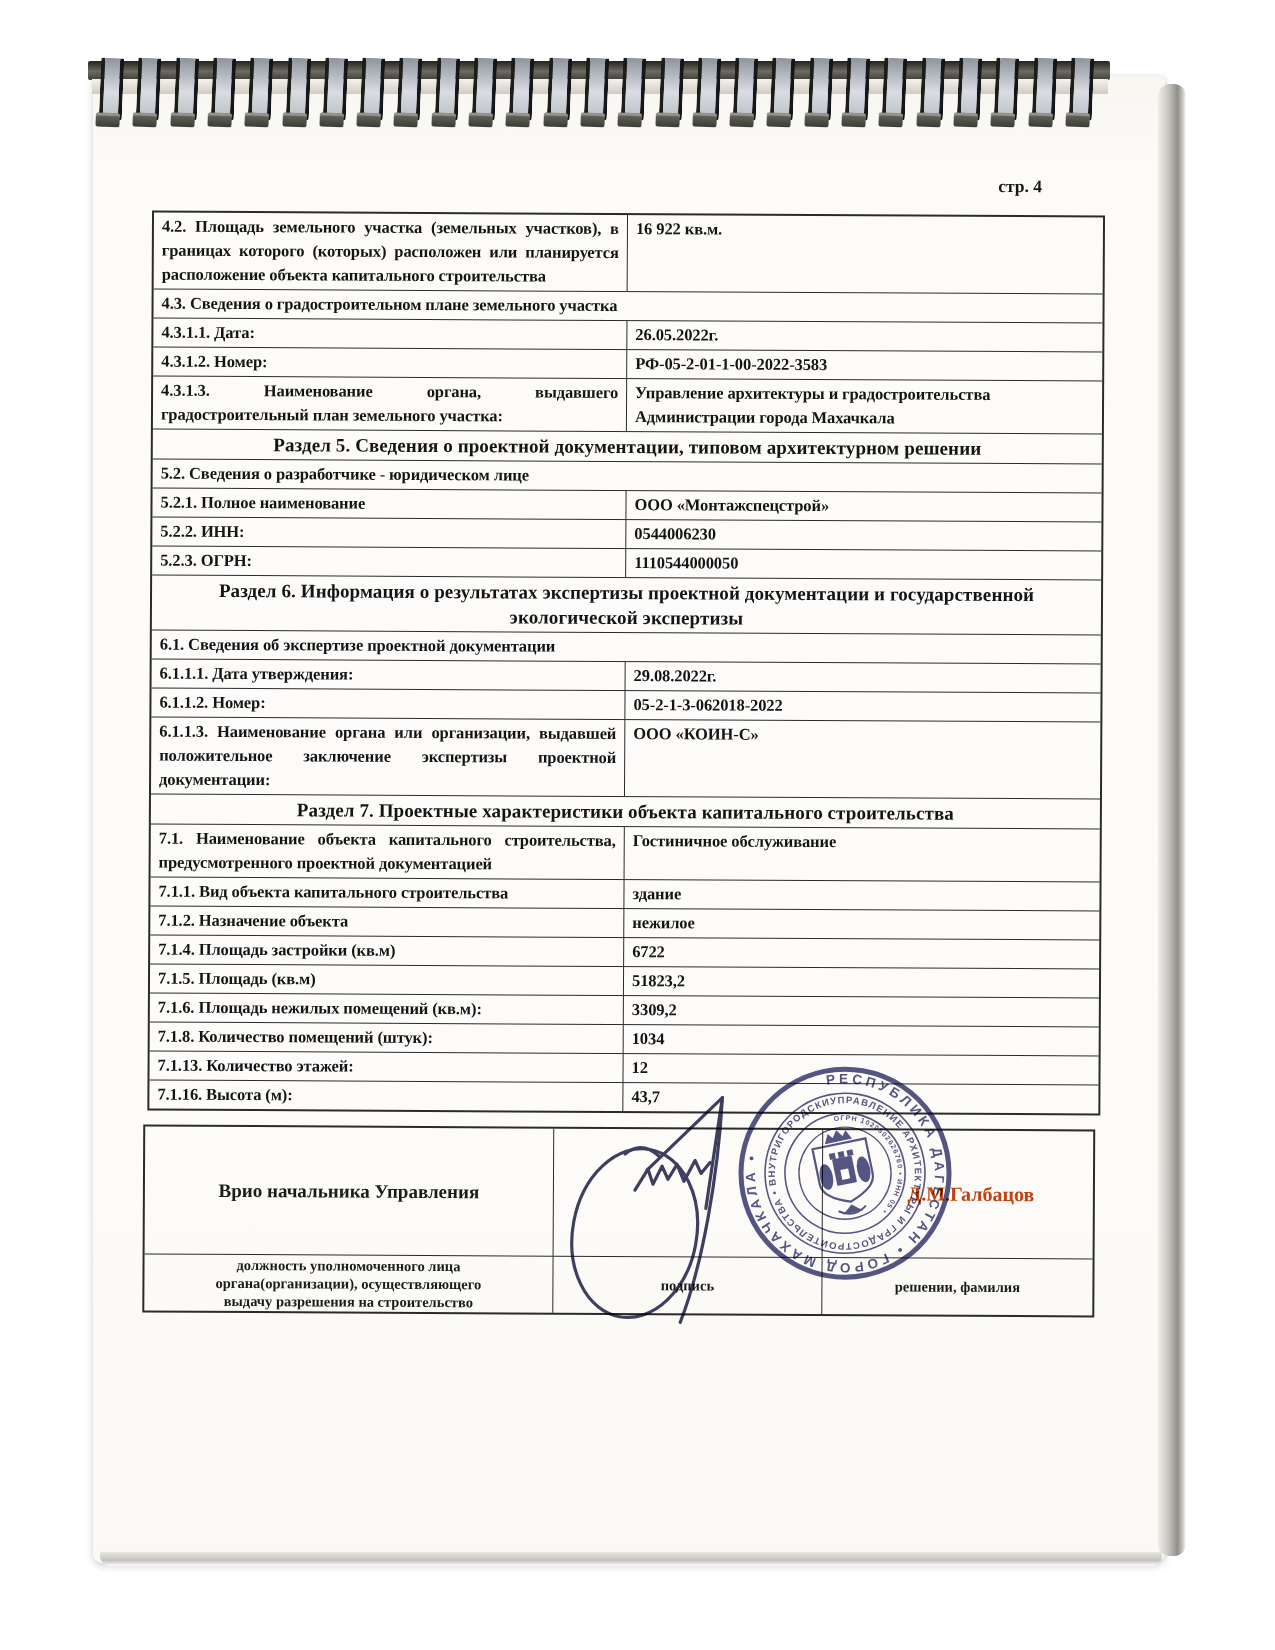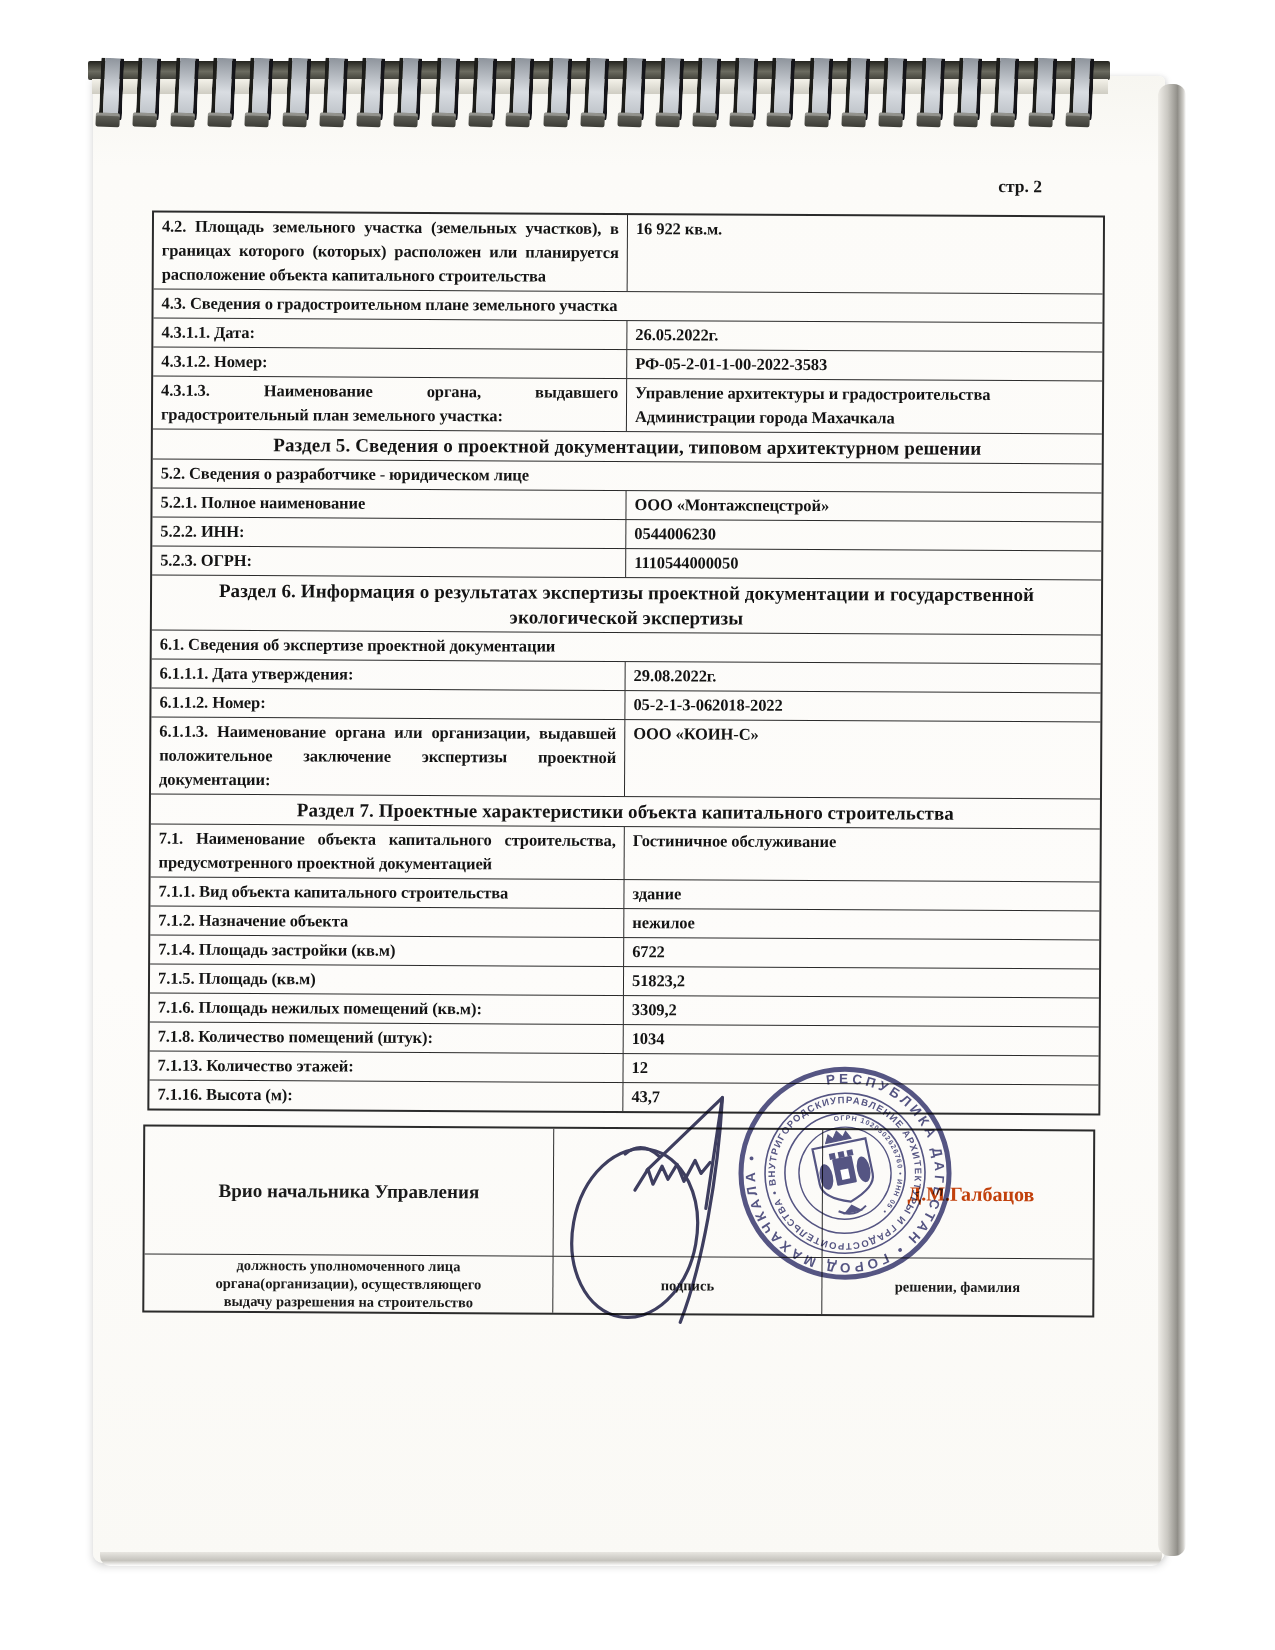--- a/index.html
+++ b/index.html
@@ -107,21 +107,21 @@
     <div class="loop" style="left: 795.3px;"></div>
     <div class="loop" style="left: 832.6px;"></div>
     <div class="loop" style="left: 869.9px;"></div>
     <div class="loop" style="left: 907.2px;"></div>
     <div class="loop" style="left: 944.5px;"></div>
     <div class="loop" style="left: 981.8px;"></div>
   </div>
 
 <div class="scan">
 
-  <div class="page-label">стр. 2</div>
+  <div class="page-label">стр. 4</div>
 
   <div class="doc-table">
       <div class="trow kv">
         <div class="cell label">4.2. Площадь земельного участка (земельных участков), в границах которого (которых) расположен или планируется расположение объекта капитального строительства</div>
         <div class="cell value">16 922 кв.м.</div>
       </div>
       <div class="trow full">
         <div class="cell span">4.3. Сведения о градостроительном плане земельного участка</div>
       </div>
       <div class="trow kv">

